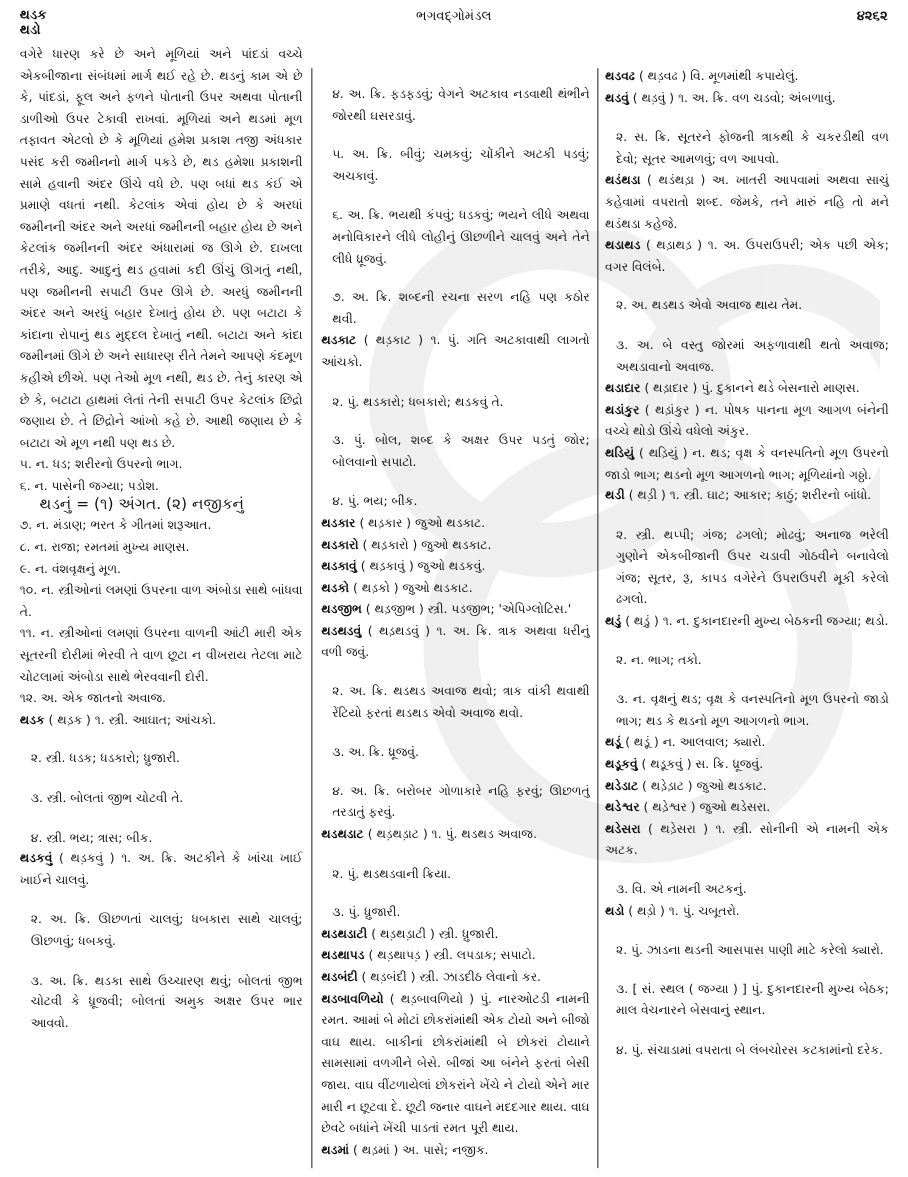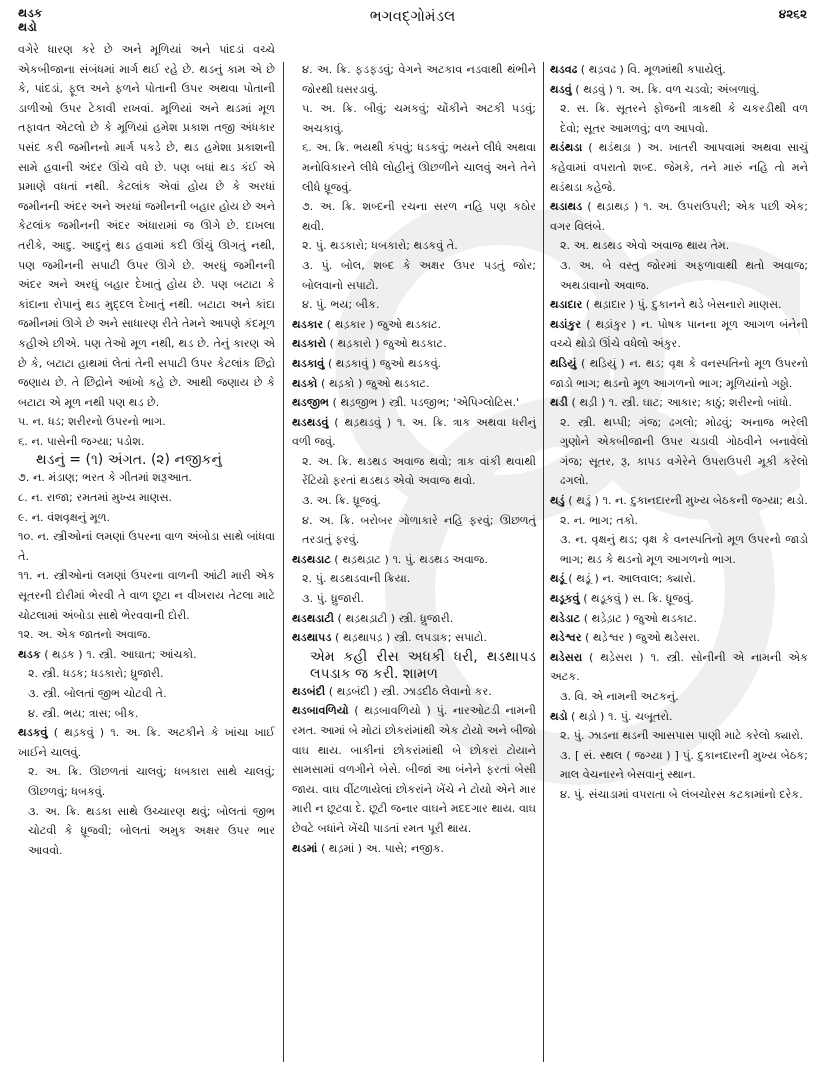--- a/index.html
+++ b/index.html
@@ -11,40 +11,40 @@
       position: absolute; left: 330px; top: 210px; width: 470px; height: 640px;
       pointer-events: none; opacity: 0.06;
     }
     .header {
       position: absolute; left: 0; top: 0; width: 825px; height: 40px;
     }
     .hdr-guide {
       position: absolute; left: 18px; top: 6px; font-size: 12px; font-weight: bold; line-height: 14px;
     }
     .hdr-title {
-      position: absolute; left: 0; right: 0; top: 7px; text-align: center; font-size: 15px;
+      position: absolute; left: 0; right: 0; top: 7px; text-align: center; font-size: 12px;
     }
     .hdr-page {
       position: absolute; right: 18px; top: 7px; font-size: 12px; font-weight: bold; padding-left: 15px;
     }
     .col {
       position: absolute; top: 42px; font-size: 11.2px; line-height: 19.6px;
       text-align: justify;
     }
     .col-left { left: 18px; width: 257px; top: 40px; }
     .col-mid { left: 292px; width: 244px; top: 60px; }
     .col-right { left: 550px; width: 258px; top: 60px; }
     .divider {
       position: absolute; width: 1px; background: #333333;
     }
     .div1 { left: 283px; top: 62px; height: 1000px; }
     .div2 { left: 543px; top: 62px; height: 1000px; }
     .entry { margin-bottom: 6px; }
     .p { margin: 0; }
-    .indent { padding-left: 10px; }
+    .indent { padding-left: 10px; margin-top: 16px; }
     .hw { font-weight: bold; }
     .pron { font-weight: normal; }
     .quote { padding-left: 18px; font-size: 14px; line-height: 17px; }
   </style>
 </head>
 <body>
 
 <svg class="watermark" viewBox="0 0 470 640">
   <circle cx="170" cy="150" r="140" fill="none" stroke="#000" stroke-width="50"></circle>
   <circle cx="250" cy="380" r="170" fill="none" stroke="#000" stroke-width="50"></circle>
@@ -80,38 +80,38 @@
     <div class="entry p indent"><span>૪. સ્ત્રી. ભય; ત્રાસ; બીક.</span></div>
     <div class="entry p"><span class="hw">થડકવું</span> <span class="pron">( થડ઼કવું )</span> <span>૧. અ. ક્રિ. અટકીને કે ખાંચા ખાઈ ખાઈને ચાલવું.</span></div>
     <div class="entry p indent"><span>૨. અ. ક્રિ. ઊછળતાં ચાલવું; ધબકારા સાથે ચાલવું; ઊછળવું; ધબકવું.</span></div>
     <div class="entry p indent"><span>૩. અ. ક્રિ. થડકા સાથે ઉચ્ચારણ થવું; બોલતાં જીભ ચોટવી કે ધ્રૂજવી; બોલતાં અમુક અક્ષર ઉપર ભાર આવવો.</span></div>
   </div>
 <div class="col col-mid">
     <div class="entry p indent"><span>૪. અ. ક્રિ. ફડફડવું; વેગને અટકાવ નડવાથી થંભીને જોરથી ઘસરડાવું.</span></div>
     <div class="entry p indent"><span>૫. અ. ક્રિ. બીવું; ચમકવું; ચોંકીને અટકી પડવું; અચકાવું.</span></div>
     <div class="entry p indent"><span>૬. અ. ક્રિ. ભયથી કંપવું; ધડકવું; ભયને લીધે અથવા મનોવિકારને લીધે લોહીનું ઊછળીને ચાલવું અને તેને લીધે ધ્રૂજવું.</span></div>
     <div class="entry p indent"><span>૭. અ. ક્રિ. શબ્દની રચના સરળ નહિ પણ કઠોર થવી.</span></div>
+    <div class="entry p"><span class="hw">થડકાટ</span> <span class="pron">( થડ઼કાટ )</span> <span>૧. પું. ગતિ અટકાવાથી લાગતો આંચકો.</span></div>
     <div class="entry p indent"><span>૨. પું. થડકારો; ધબકારો; થડકવું તે.</span></div>
     <div class="entry p indent"><span>૩. પું. બોલ, શબ્દ કે અક્ષર ઉપર પડતું જોર; બોલવાનો સપાટો.</span></div>
     <div class="entry p indent"><span>૪. પું. ભય; બીક.</span></div>
     <div class="entry p"><span class="hw">થડકાર</span> <span class="pron">( થડ઼કાર )</span> <span>જુઓ થડકાટ.</span></div>
     <div class="entry p"><span class="hw">થડકારો</span> <span class="pron">( થડ઼કારો )</span> <span>જુઓ થડકાટ.</span></div>
     <div class="entry p"><span class="hw">થડકાવું</span> <span class="pron">( થડ઼કાવું )</span> <span>જુઓ થડકવું.</span></div>
     <div class="entry p"><span class="hw">થડકો</span> <span class="pron">( થડ઼કો )</span> <span>જુઓ થડકાટ.</span></div>
     <div class="entry p"><span class="hw">થડજીભ</span> <span class="pron">( થડ઼જીભ )</span> <span>સ્ત્રી. પડજીભ; 'એપિગ્લોટિસ.'</span></div>
     <div class="entry p"><span class="hw">થડથડવું</span> <span class="pron">( થડ઼થડવું )</span> <span>૧. અ. ક્રિ. ત્રાક અથવા ધરીનું વળી જવું.</span></div>
     <div class="entry p indent"><span>૨. અ. ક્રિ. થડથડ અવાજ થવો; ત્રાક વાંકી થવાથી રેંટિયો ફરતાં થડથડ એવો અવાજ થવો.</span></div>
     <div class="entry p indent"><span>૩. અ. ક્રિ. ધ્રૂજવું.</span></div>
     <div class="entry p indent"><span>૪. અ. ક્રિ. બરોબર ગોળાકારે નહિ ફરવું; ઊછળતું તરડાતું ફરવું.</span></div>
     <div class="entry p"><span class="hw">થડથડાટ</span> <span class="pron">( થડ઼થડ઼ાટ )</span> <span>૧. પું. થડથડ અવાજ.</span></div>
     <div class="entry p indent"><span>૨. પું. થડથડવાની ક્રિયા.</span></div>
     <div class="entry p indent"><span>૩. પું. ધ્રુજારી.</span></div>
     <div class="entry p"><span class="hw">થડથડાટી</span> <span class="pron">( થડ઼થડ઼ાટી )</span> <span>સ્ત્રી. ધ્રુજારી.</span></div>
     <div class="entry p"><span class="hw">થડથાપડ</span> <span class="pron">( થડ઼થાપડ઼ )</span> <span>સ્ત્રી. લપડાક; સપાટો.</span></div>
-    <div class="entry p quote"><span>એમ કહી રીસ અધકી ધરી, થડથાપડ લપડાક જ કરી. શામળ</span></div>
     <div class="entry p"><span class="hw">થડબંદી</span> <span class="pron">( થડ઼બંદી )</span> <span>સ્ત્રી. ઝાડદીઠ લેવાનો કર.</span></div>
     <div class="entry p"><span class="hw">થડબાવળિયો</span> <span class="pron">( થડ઼બાવળિયો )</span> <span>પું. નારઓટડી નામની રમત. આમાં બે મોટાં છોકરાંમાંથી એક ટોયો અને બીજો વાઘ થાય. બાકીનાં છોકરાંમાંથી બે છોકરાં ટોયાને સામસામાં વળગીને બેસે. બીજાં આ બંનેને ફરતાં બેસી જાય. વાઘ વીંટળાયેલાં છોકરાંને ખેંચે ને ટોયો એને માર મારી ન છૂટવા દે. છૂટી જનાર વાઘને મદદગાર થાય. વાઘ છેવટે બધાંને ખેંચી પાડતાં રમત પૂરી થાય.</span></div>
     <div class="entry p"><span class="hw">થડમાં</span> <span class="pron">( થડ઼માં )</span> <span>અ. પાસે; નજીક.</span></div>
   </div>
 <div class="col col-right">
     <div class="entry p"><span class="hw">થડવઢ</span> <span class="pron">( થડ઼વઢ )</span> <span>વિ. મૂળમાંથી કપાયેલું.</span></div>
     <div class="entry p"><span class="hw">થડવું</span> <span class="pron">( થડ઼વું )</span> <span>૧. અ. ક્રિ. વળ ચડવો; અંબળાવું.</span></div>
     <div class="entry p indent"><span>૨. સ. ક્રિ. સૂતરને ફોજની ત્રાકથી કે ચકરડીથી વળ દેવો; સૂતર આમળવું; વળ આપવો.</span></div>
     <div class="entry p"><span class="hw">થડંથડા</span> <span class="pron">( થડંથડ઼ા )</span> <span>અ. ખાતરી આપવામાં અથવા સાચું કહેવામાં વપરાતો શબ્દ. જેમકે, તને મારું નહિ તો મને થડંથડા કહેજે.</span></div>
     <div class="entry p"><span class="hw">થડાથડ</span> <span class="pron">( થડ઼ાથડ઼ )</span> <span>૧. અ. ઉપરાઉપરી; એક પછી એક; વગર વિલંબે.</span></div>

